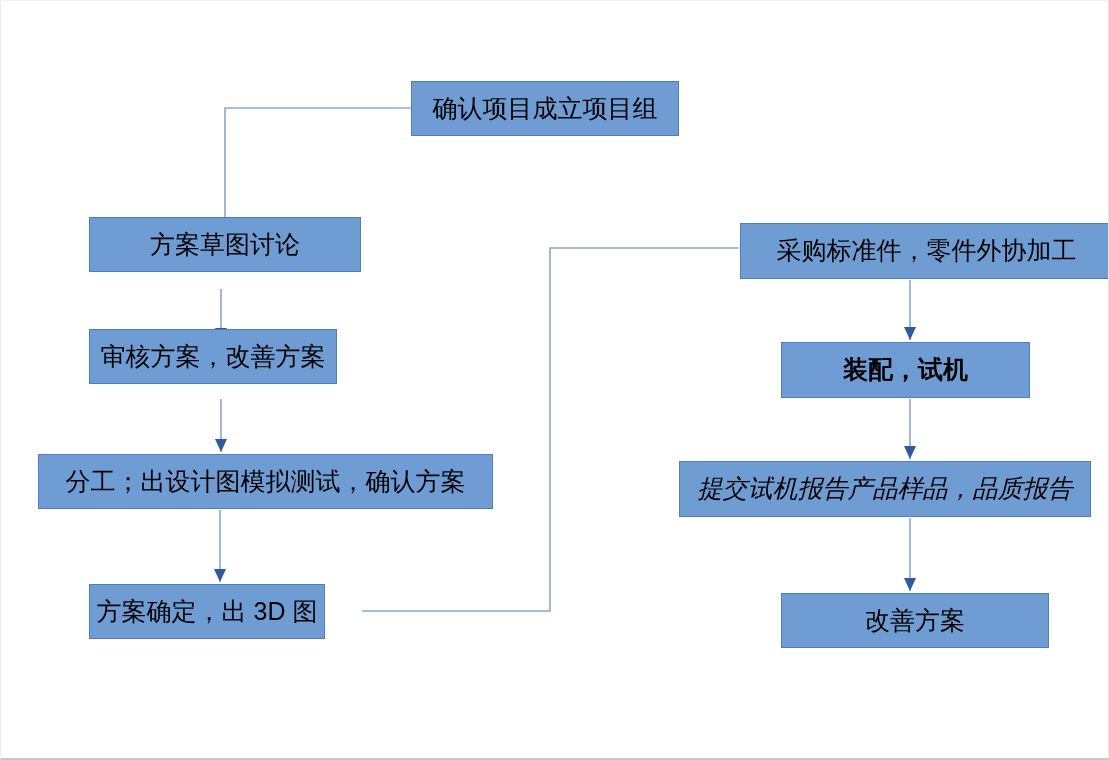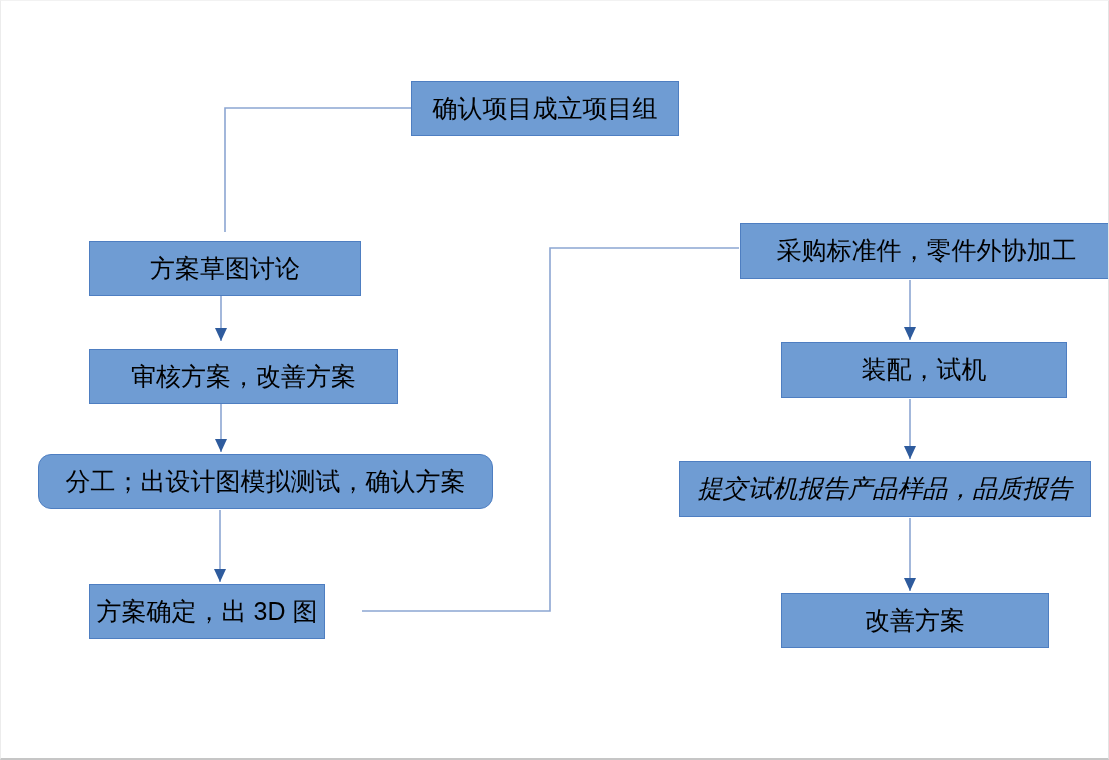--- a/index.html
+++ b/index.html
@@ -88,41 +88,41 @@
 
     <polyline class="edge" marker-end="url(#arrowhead)" points="909,398 909,458"></polyline>
 
     <polyline class="edge" marker-end="url(#arrowhead)" points="909,517 909,590"></polyline>
   </svg>
 
   <div class="node" style="left:410px; top:80px;  width:268px; height:55px;">
     <span class="label">确认项目成立项目组</span>
   </div>
 
-  <div class="node" style="left:88px;  top:240px; width:272px; height:55px;">
+  <div class="node" style="left:88px;  top:216px; width:272px; height:55px;">
     <span class="label">方案草图讨论</span>
   </div>
 
-  <div class="node" style="left:88px;  top:348px; width:309px; height:55px;font-family:Liberation Serif, serif;">
+  <div class="node" style="left:88px;  top:328px; width:248px; height:55px;font-family:Liberation Serif, serif;">
     <span class="label">审核方案，改善方案</span>
   </div>
 
-  <div class="node" style="left:37px;  top:453px; width:455px; height:55px;border-radius:13px;">
+  <div class="node" style="left:37px;  top:453px; width:455px; height:55px;">
     <span class="label">分工；出设计图模拟测试，确认方案</span>
   </div>
 
   <div class="node" style="left:88px;  top:583px; width:236px; height:55px;">
     <span class="label">方案确定，出 3D 图</span>
   </div>
 
   <div class="node" style="left:739px; top:222px; width:373px; height:56px;">
     <span class="label">采购标准件，零件外协加工</span>
   </div>
 
-  <div class="node" style="left:780px; top:341px; width:286px; height:56px;">
+  <div class="node" style="left:780px; top:341px; width:249px; height:56px;font-weight:bold;">
     <span class="label">装配，试机</span>
   </div>
 
   <div class="node" style="left:678px; top:460px; width:412px; height:56px;font-style:italic;">
     <span class="label">提交试机报告产品样品，品质报告</span>
   </div>
 
   <div class="node" style="left:780px; top:592px; width:268px; height:55px;">
     <span class="label">改善方案</span>
   </div>

